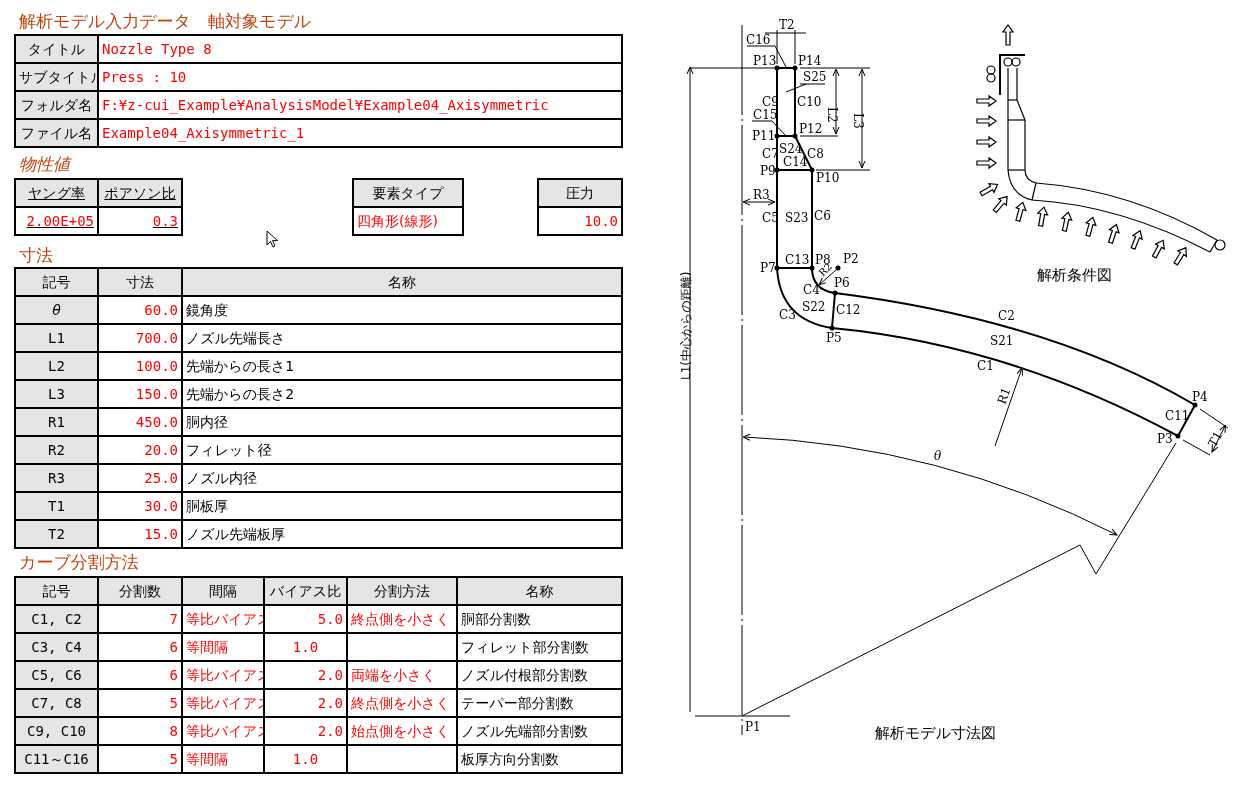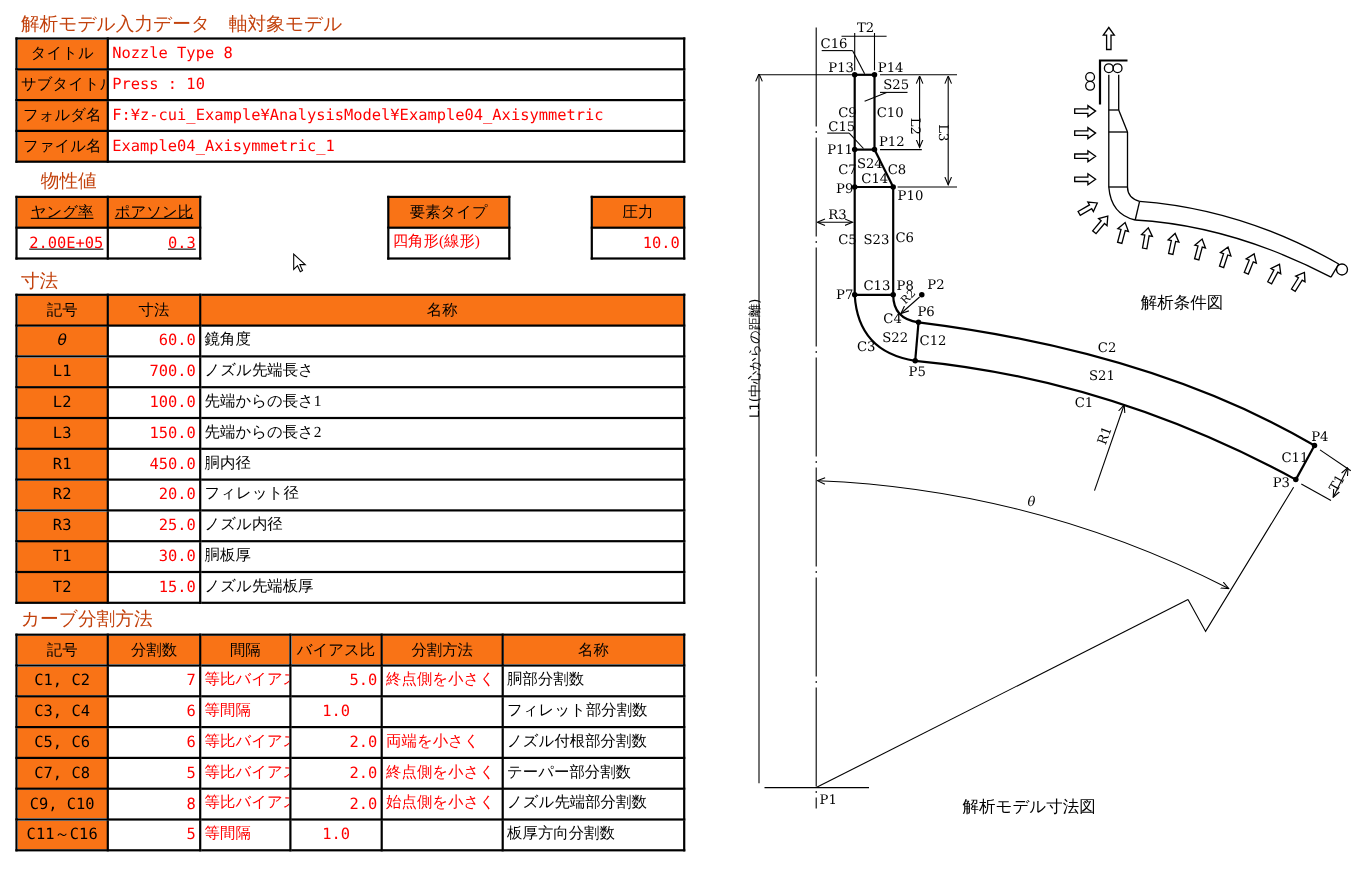--- a/index.html
+++ b/index.html
@@ -5,25 +5,25 @@
   * { box-sizing: border-box; margin: 0; padding: 0; }
   html, body { width: 1247px; height: 790px; background: #ffffff; overflow: hidden; }
   body { position: relative; font-family: "DejaVu Sans", "Liberation Sans", sans-serif; color: #000; }
   .abs { position: absolute; }
   .section-title { position: absolute; font-size: 17px; color: #c2410c; white-space: nowrap; }
   table.sheet { position: absolute; border-collapse: collapse; table-layout: fixed; }
   table.sheet td, table.sheet th {
     border: 2px solid #000; height: 28px; padding: 0 3px; font-weight: normal;
     white-space: nowrap; overflow: hidden; font-size: 14px; line-height: 24px;
   }
-  .hdr { background: #f97316; text-align: center; }
+  .hdr { background: #e5e5e5; text-align: center; }
   .val { color: #ff0000; }
   .r { text-align: right; }
   .c { text-align: center; }
-  .l { text-align: left; font-family: Liberation Serif, serif; }
+  .l { text-align: left; }
   .small { font-size: 11px; }
   .mono { font-family: "DejaVu Sans Mono", "Liberation Mono", monospace; font-size: 13px; }
   svg text { font-family: "DejaVu Serif", "Liberation Serif", serif; }
   #cursor { position: absolute; left: 266px; top: 230px; }
 </style>
 </head>
 <body>
 
 <div class="section-title" style="left:19px; top:10px;">解析モデル入力データ　軸対象モデル</div>
 
@@ -45,21 +45,21 @@
     <td class="hdr">フォルダ名</td>
     <td class="val l mono">F:¥z-cui_Example¥AnalysisModel¥Example04_Axisymmetric</td>
   </tr>
   <tr>
     <td class="hdr">ファイル名</td>
     <td class="val l mono">Example04_Axisymmetric_1</td>
   </tr>
 </tbody>
   </table>
 
-<div class="section-title" style="left:37px; top:153px;">物性値</div>
+<div class="section-title" style="left:19px; top:153px;font-style:italic;">物性値</div>
 
 <table class="sheet" style="left:14px; top:178px; width:167px;text-decoration:underline;">
   <colgroup>
       <col style="width:83px">
       <col style="width:84px">
     </colgroup>
   <tbody>
       <tr>
     <td class="hdr">ヤング率</td>
     <td class="hdr">ポアソン比</td>

